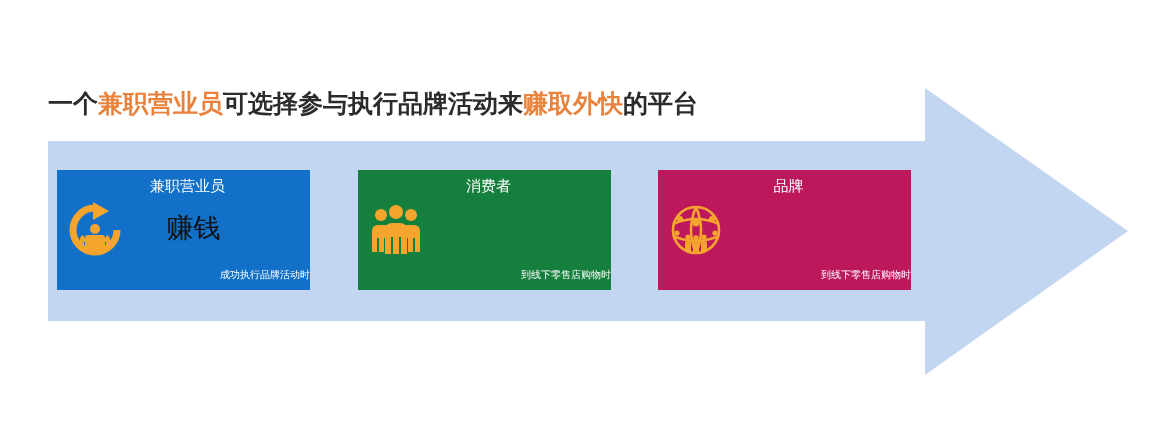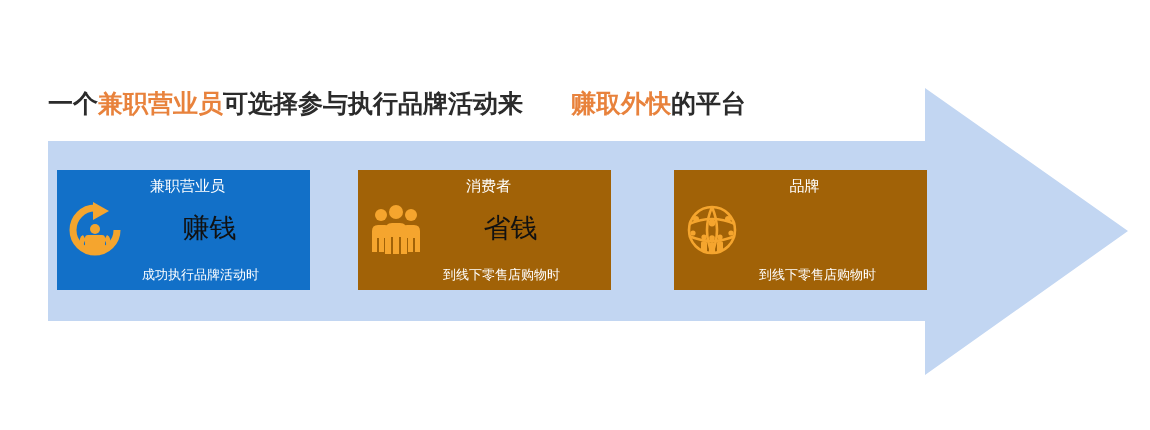--- a/index.html
+++ b/index.html
@@ -73,51 +73,50 @@
     position: absolute;
     top: 40px;
     left: 0;
     width: 100%;
     text-align: center;
     color: #111111;
     font-size: 27px;
     line-height: 36px;
     text-indent: 20px;
     font-weight: 400;
-    padding-left: 16px;
   }
   .card-caption {
     position: absolute;
     bottom: 5px;
-    left: 12px;
+    left: 0;
     width: 100%;
-    text-align: center;
+    text-align: right;
     color: #ffffff;
-    font-size: 13px;
+    font-size: 10px;
     line-height: 20px;
     text-indent: 10px;
   }
   .card-icon {
     position: absolute;
     left: 10px;
     top: 32px;
     width: 56px;
     height: 56px;
   }
   .card-icon svg { display: block; }
 </style>
 </head>
 <body style="background: rgb(255, 255, 255);">
 
 <svg id="arrow-shape" viewBox="0 0 1150 430" xmlns="http://www.w3.org/2000/svg">
   <polygon points="48,141 925,141 925,88 1128,231 925,375 925,321 48,321" fill="#c2d6f2"></polygon>
 </svg>
 
 <div id="title-line">
-  <span>一个</span><span class="hl" style="color: rgb(232, 130, 60);">兼职营业员</span><span>可选择参与执行品牌活动来</span><span class="hl" style="color: rgb(232, 130, 60); margin-left: 48px;">赚取外快</span><span>的平台</span>
+  <span>一个</span><span class="hl" style="color: rgb(232, 130, 60);">兼职营业员</span><span>可选择参与执行品牌活动来</span><span class="hl" style="color: rgb(232, 130, 60);">赚取外快</span><span>的平台</span>
 </div>
 
 <div id="cards-row">
 
   <div class="card card-1" style="background: rgb(18, 112, 200);">
     <div class="card-heading">兼职营业员</div>
     <div class="card-icon">
       <svg viewBox="0 0 56 56" xmlns="http://www.w3.org/2000/svg">
 
         <path d="M28 6 A22 22 0 1 0 50 28" fill="none" stroke="#f5a52e" stroke-width="7" stroke-linecap="butt"></path>
@@ -127,40 +126,39 @@
 
         <path d="M18 48 L18 36 Q18 33 21 33 L35 33 Q38 33 38 36 L38 48 Z" fill="#f5a52e"></path>
         <path d="M13 46 Q11 35 16 33 L19 38 Q16 40 17 46 Z" fill="#f5a52e"></path>
         <path d="M43 46 Q45 35 40 33 L37 38 Q40 40 39 46 Z" fill="#f5a52e"></path>
       </svg>
     </div>
     <div class="card-main">赚钱</div>
     <div class="card-caption">成功执行品牌活动时</div>
   </div>
 
-  <div class="card card-2" style="background: #a16207;">
+  <div class="card card-2" style="background: #15803d;">
     <div class="card-heading">消费者</div>
     <div class="card-icon">
       <svg viewBox="0 0 56 56" xmlns="http://www.w3.org/2000/svg">
 
         <circle cx="13" cy="13" r="6" fill="#f5a52e"></circle>
         <path d="M4 50 L4 29 Q4 23 10 23 L17 23 Q23 23 23 29 L23 50 L18 50 L18 36 L16 36 L16 50 L11 50 L11 36 L9 36 L9 50 Z" fill="#f5a52e"></path>
 
         <circle cx="43" cy="13" r="6" fill="#f5a52e"></circle>
         <path d="M33 50 L33 29 Q33 23 39 23 L46 23 Q52 23 52 29 L52 50 L47 50 L47 36 L45 36 L45 50 L40 50 L40 36 L38 36 L38 50 Z" fill="#f5a52e"></path>
 
         <circle cx="28" cy="10" r="7" fill="#f5a52e"></circle>
         <path d="M17 52 L17 29 Q17 21 24 21 L32 21 Q39 21 39 29 L39 52 L33 52 L33 35 L31 35 L31 52 L25 52 L25 35 L23 35 L23 52 Z" fill="#f5a52e"></path>
       </svg>
     </div>
-    <div class="card-main">省钱</div>
     <div class="card-caption">到线下零售店购物时</div>
   </div>
 
-  <div class="card card-3" style="background: #a16207; margin-left: 16px;">
+  <div class="card card-3" style="background: #be185d;">
     <div class="card-heading">品牌</div>
     <div class="card-icon">
       <svg viewBox="0 0 56 56" xmlns="http://www.w3.org/2000/svg">
         <g stroke="#f5a52e" stroke-width="2.6" fill="none">
           <circle cx="28" cy="28" r="23"></circle>
           <path d="M5 22 Q28 12 51 22"></path>
           <path d="M5 34 Q28 44 51 34"></path>
           <path d="M28 5 Q18 28 28 51"></path>
           <path d="M28 5 Q38 28 28 51"></path>
         </g>

